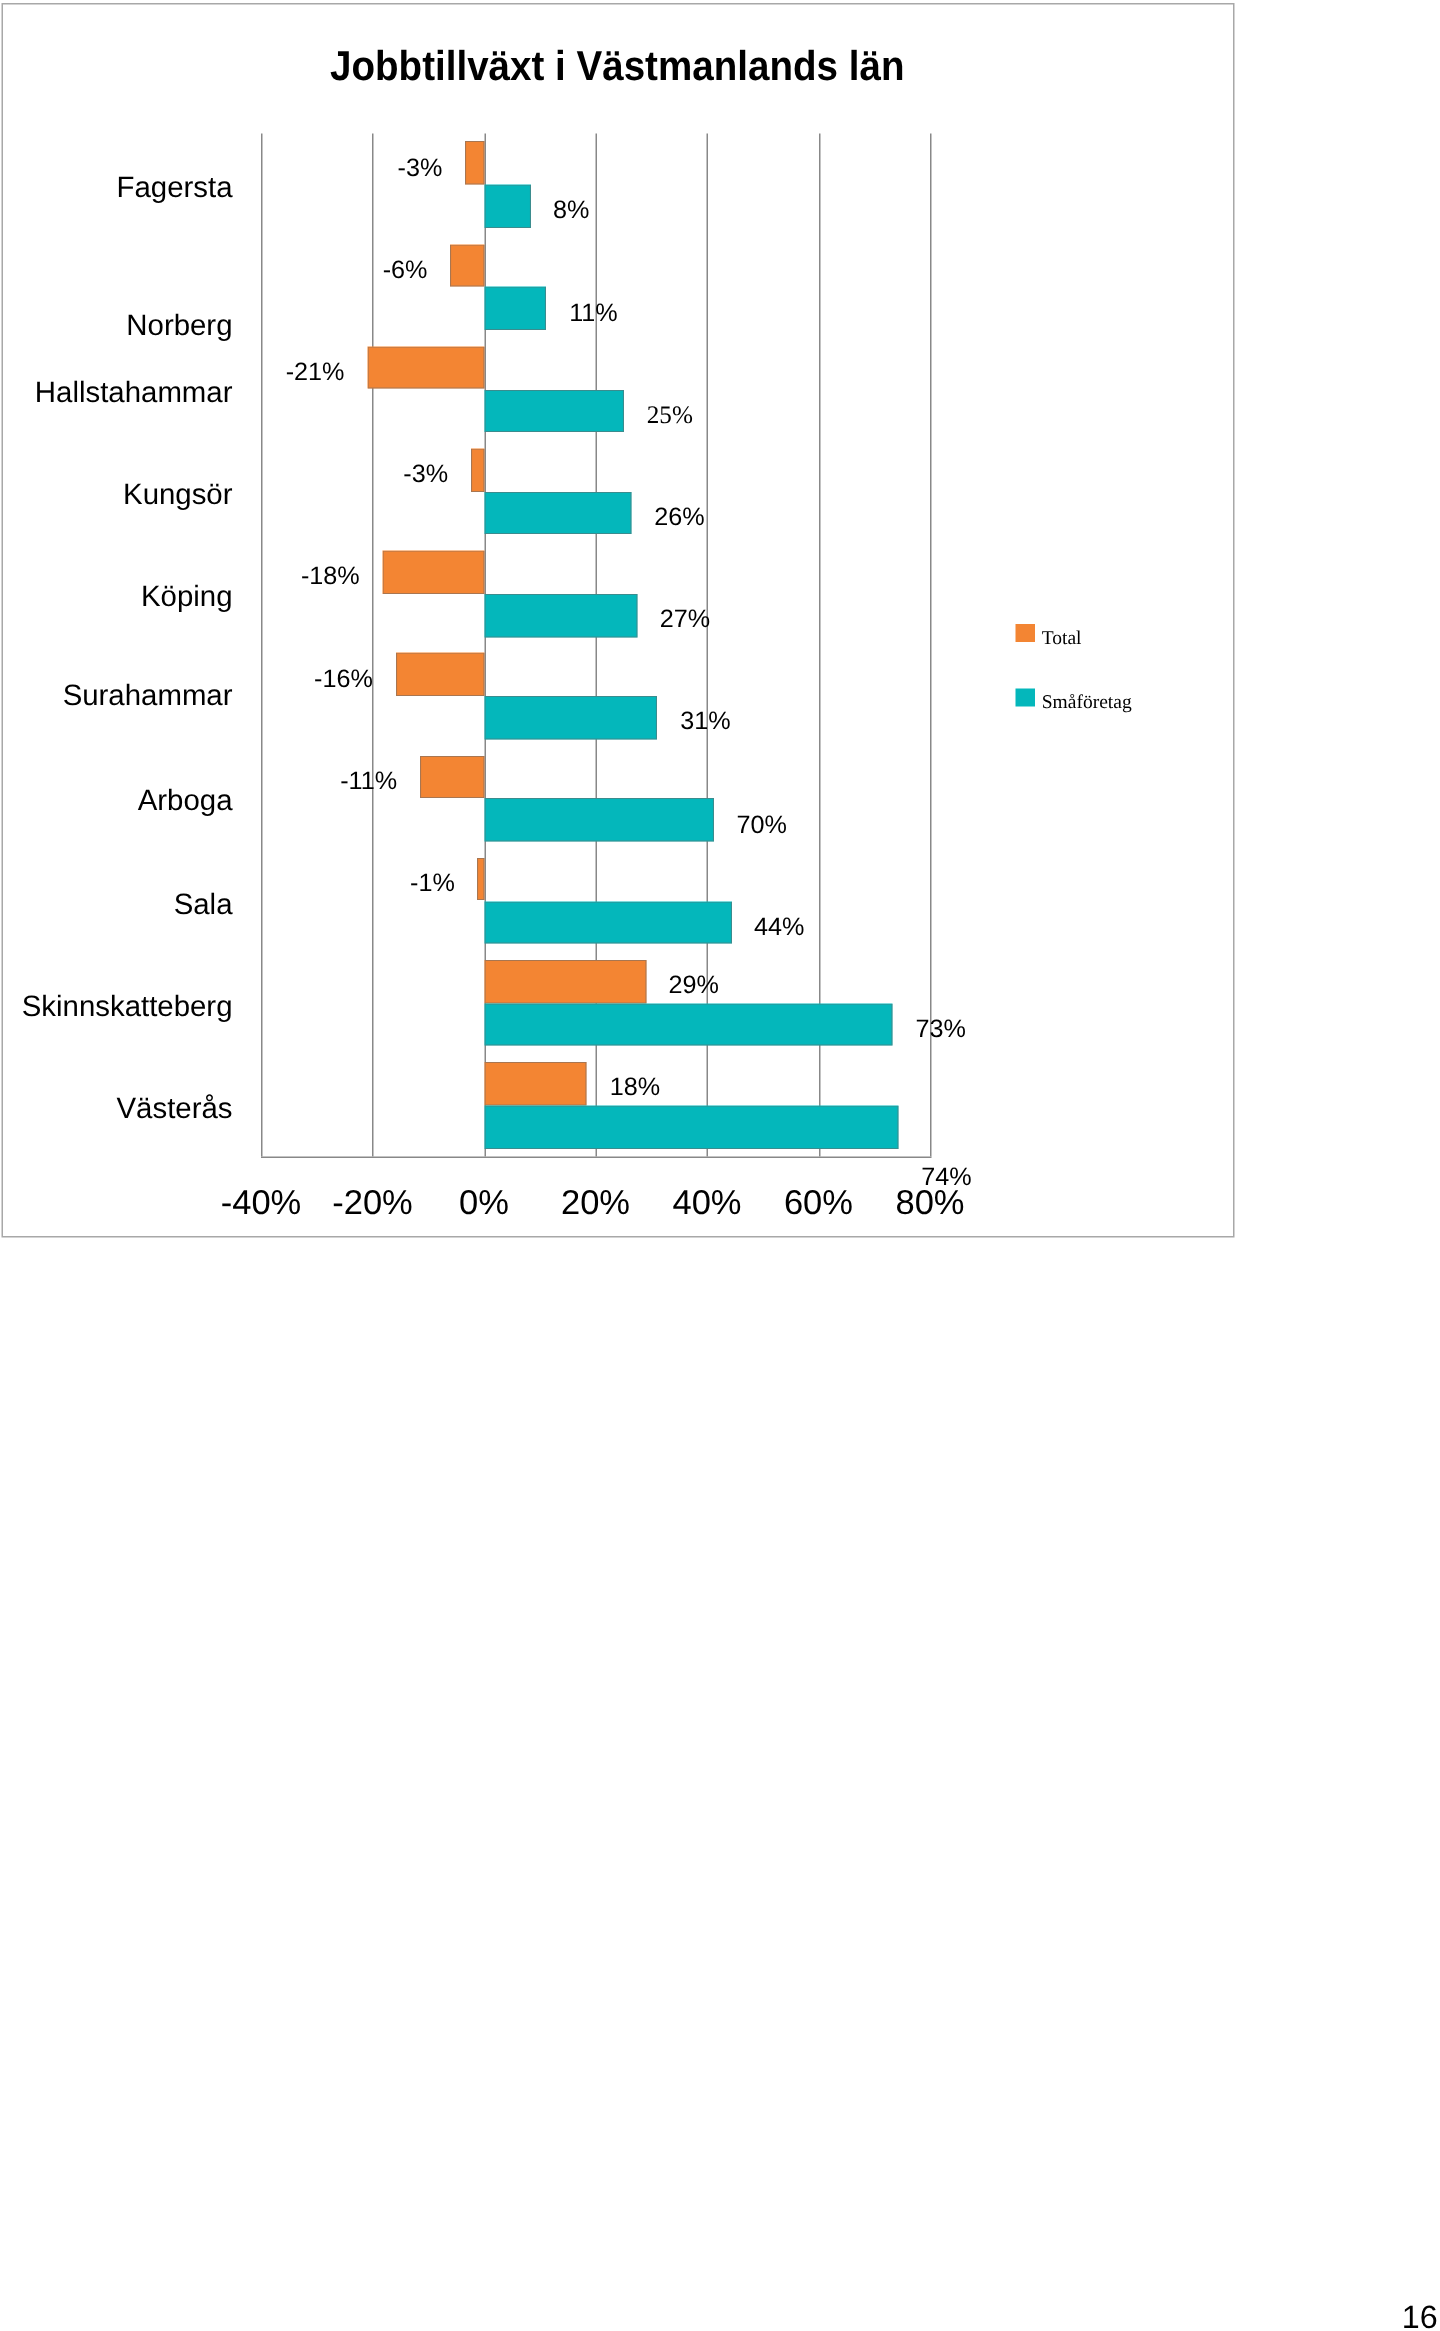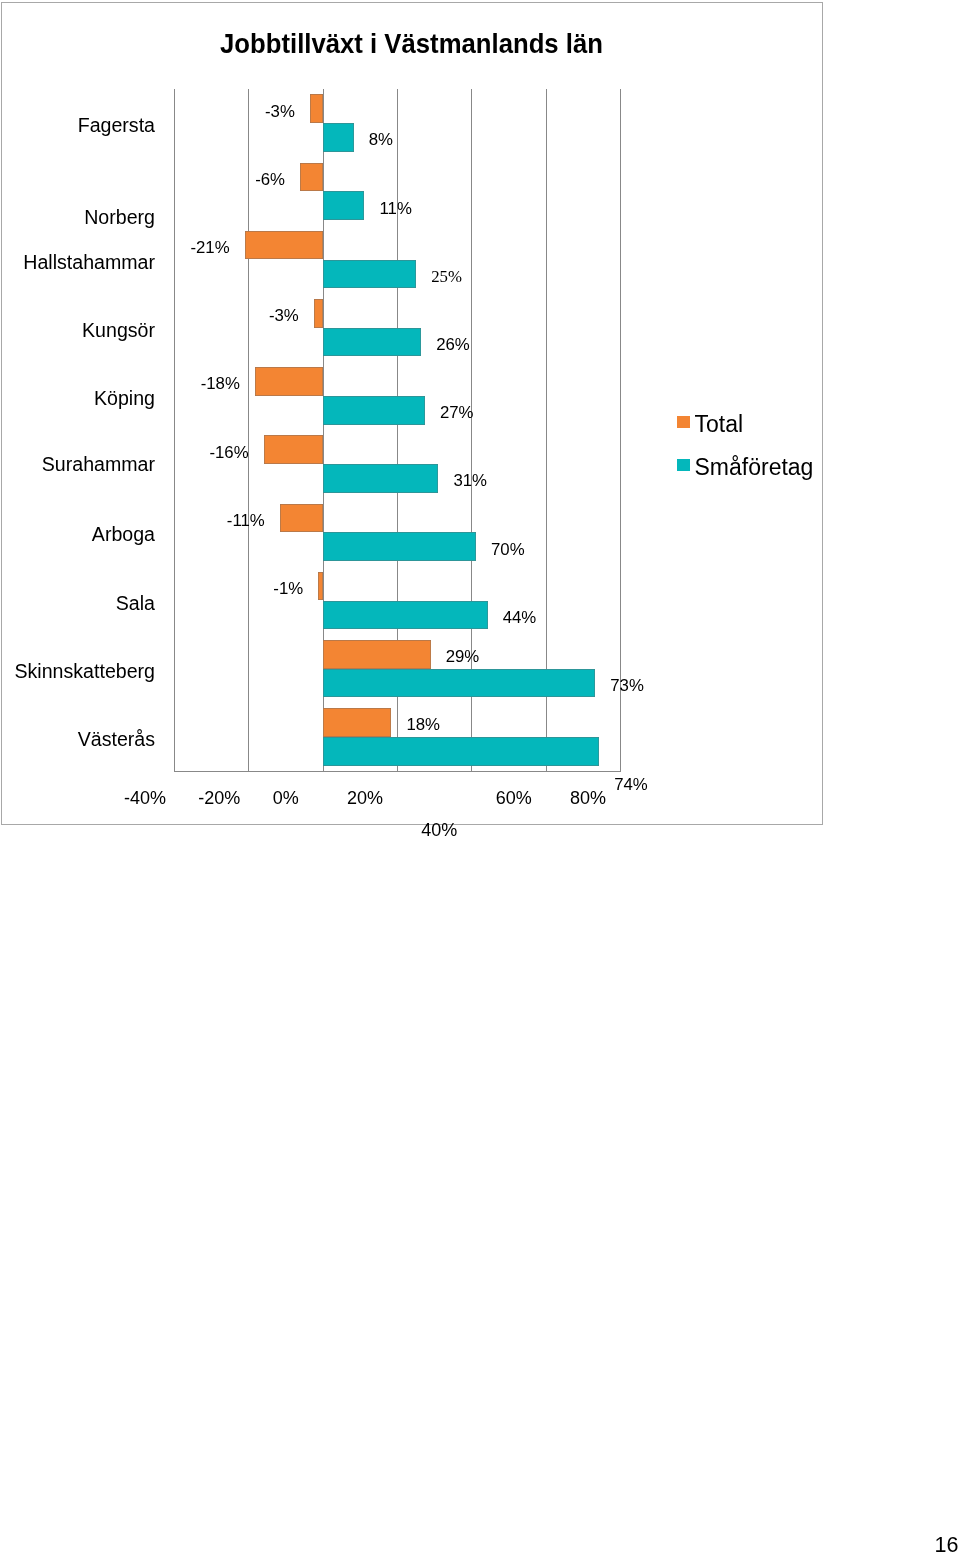--- a/index.html
+++ b/index.html
@@ -14,26 +14,26 @@
                transform:scaleX(0.925);transform-origin:50% 50%;}
   #overlay{position:absolute;left:0;top:0;width:960px;height:1554px;}
   #plot{position:absolute;left:174px;top:89px;width:446px;height:682px;}
   #cat-labels{position:absolute;left:0;top:0;width:960px;height:1554px;}
   #tick-labels{position:absolute;left:0;top:0;width:960px;height:1554px;}
   .gridline{position:absolute;top:0;height:682px;width:1px;background:#888888;}
   #axis-line{position:absolute;left:0;width:447px;top:682px;height:1px;background:#888888;}
   .bar{position:absolute;box-shadow:inset 0 0 0 0.7px rgba(105,105,105,0.55);}
   .cat-label{position:absolute;text-align:right;font-size:19.6px;white-space:nowrap;right:805px;}
   .val-label{position:absolute;font-size:16.8px;white-space:nowrap;line-height:20px;}
-  .tick-label{position:absolute;font-size:18px;text-align:left;width:100px;top:788px;}
+  .tick-label{position:absolute;font-size:23px;text-align:center;width:100px;top:788px;}
   #legend{position:absolute;left:677px;top:416.2px;}
   .legend-item{position:absolute;left:0;}
   .legend-swatch{position:absolute;left:0;top:0;width:12.5px;height:11.5px;}
-  .legend-text{position:absolute;left:17.5px;top:-1.5px;font-size:23px;
-               white-space:nowrap;line-height:19px;}
+  .legend-text{position:absolute;left:17.5px;top:-1.5px;font-size:13px;
+               white-space:nowrap;line-height:19px;font-family:Liberation Serif, serif;}
   #page-number{position:absolute;left:934.5px;top:1534.6px;font-size:21.5px;line-height:21.5px;}
 </style>
 </head>
 <body>
 
 <div id="chart-frame">
   <div id="chart-title">Jobbtillväxt i Västmanlands län</div>
 </div>
 
 <div id="overlay">
@@ -105,21 +105,21 @@
       <div class="cat-label" style="top: 523.3px;">Arboga</div>
       <div class="cat-label" style="top: 591.5px;">Sala</div>
       <div class="cat-label" style="top: 659.7px;">Skinnskatteberg</div>
       <div class="cat-label" style="top: 727.9px;">Västerås</div>
     </div>
   <div id="tick-labels">
       <div class="tick-label" style="left: 124px;">-40%</div>
       <div class="tick-label" style="left: 198.333px;">-20%</div>
       <div class="tick-label" style="left: 272.667px;">0%</div>
       <div class="tick-label" style="left: 347px;">20%</div>
-      <div class="tick-label" style="left: 421.333px; margin-top: 32px;">40%</div>
+      <div class="tick-label" style="left: 421.333px;">40%</div>
       <div class="tick-label" style="left: 495.667px;">60%</div>
       <div class="tick-label" style="left: 570px;">80%</div>
     </div>
 
   <div id="legend">
     <div class="legend-item" style="top:0px">
       <div class="legend-swatch" style="background:#f38533"></div>
       <span class="legend-text">Total</span>
     </div>
     <div class="legend-item" style="top:43.2px">

